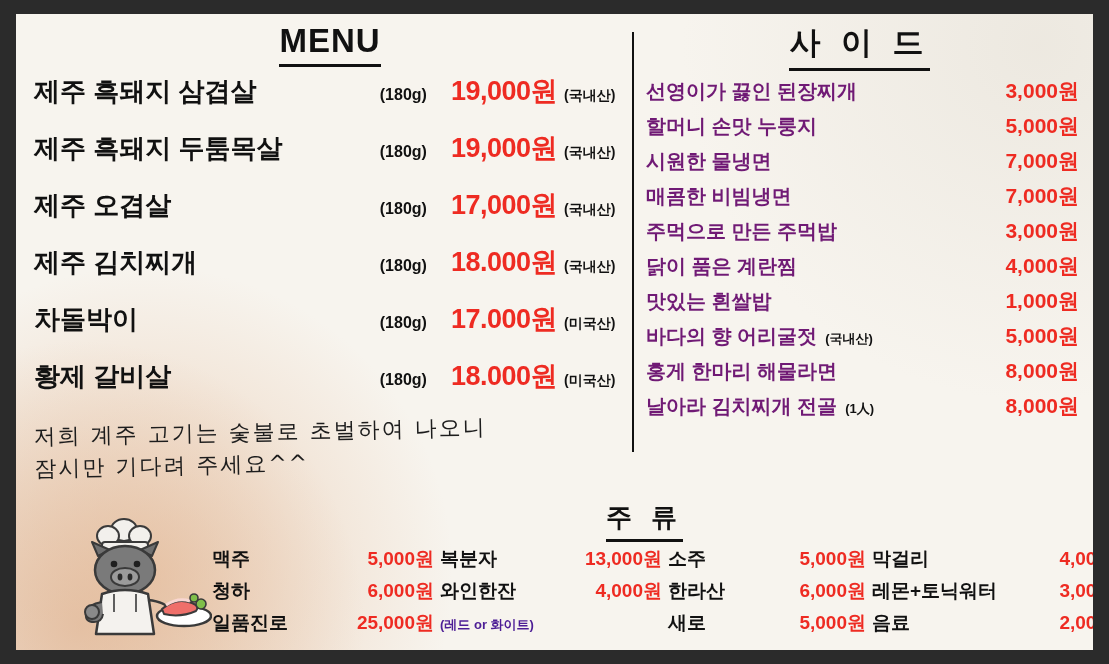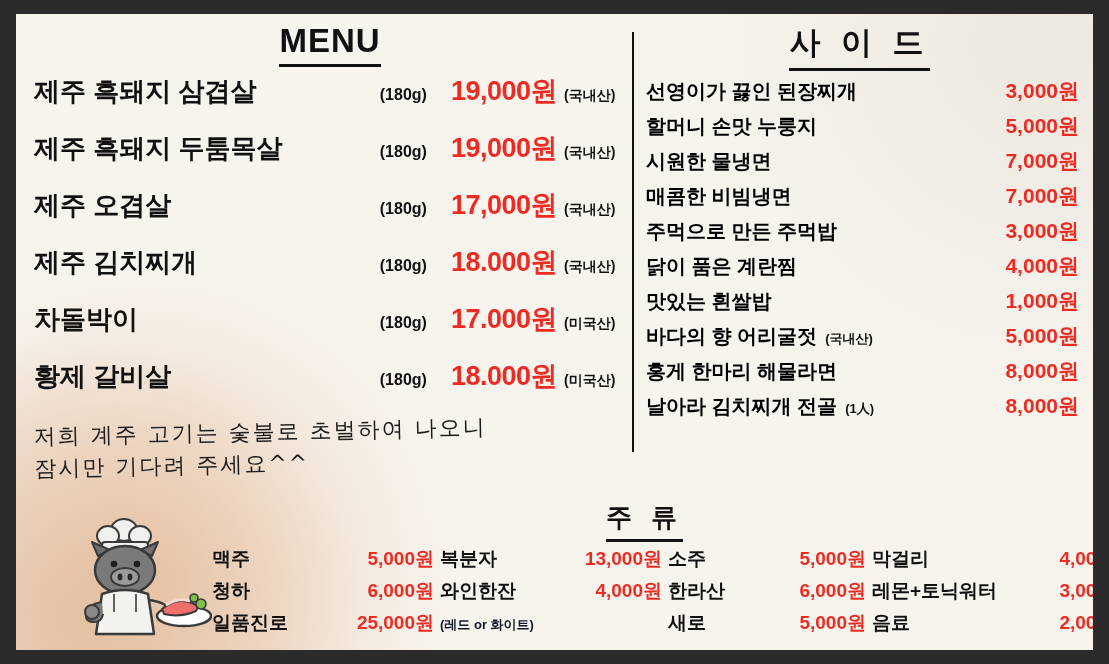--- a/index.html
+++ b/index.html
@@ -133,21 +133,21 @@
   
   .side-row {
     display: flex;
     align-items: baseline;
     height: 35px;
     padding-left: 6px;
   }
   .side-name {
     font-size: 20px;
     font-weight: bold;
-    color: #000000;
+    color: #701a75;
     white-space: nowrap;
   }
   .side-sub {
     font-size: 13px;
     font-weight: bold;
     color: #111;
     margin-left: 8px;
   }
   .side-spacer { flex: 1; }
   .side-price {
@@ -183,21 +183,21 @@
     font-weight: bold;
     color: #ee2b22;
     text-align: right;
     white-space: nowrap;
     padding-right: 6px;
   }
   .drink-sub {
     grid-column: 3 / span 2;
     font-size: 13px;
     font-weight: bold;
-    color: #0f172a;
+    color: #4c1d95;
     margin-top: -3px;
   }
 
   
   .mascot {
     position: absolute;
     left: 46px;
     bottom: 8px;
     width: 150px;
     height: 130px;

